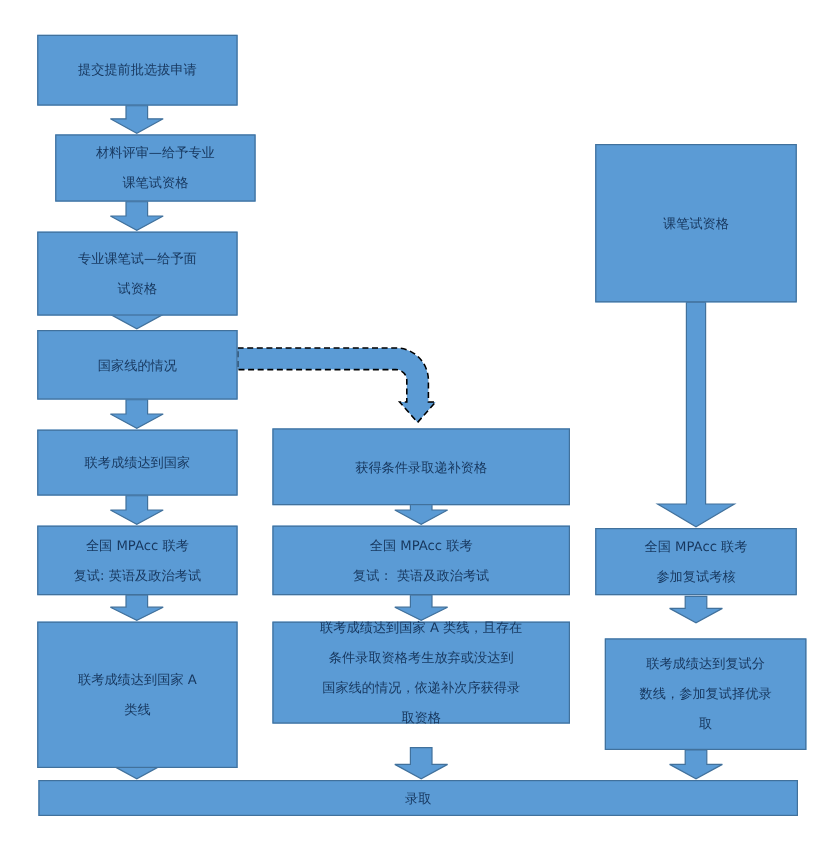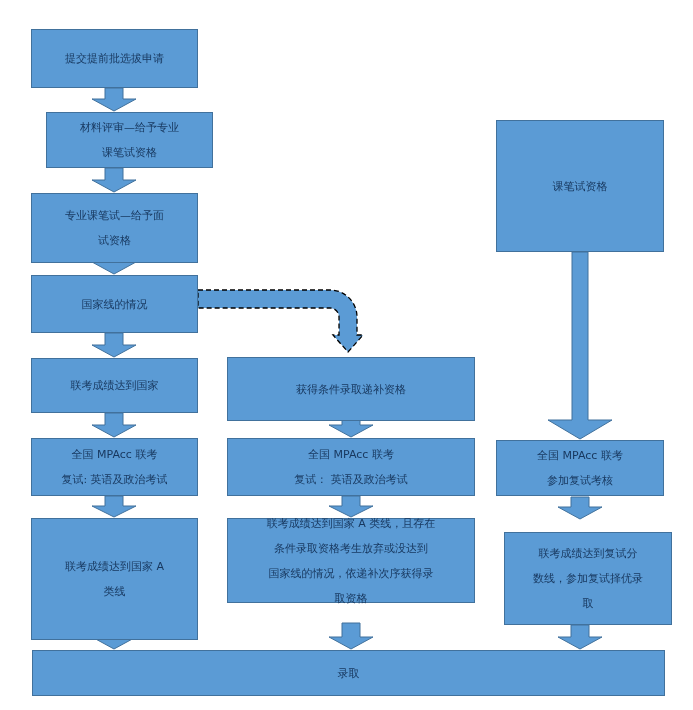--- a/index.html
+++ b/index.html
@@ -130,17 +130,17 @@
   <div class="node" style="left:496px; top:440px; width:168px; height:56px;">
     <span class="node-label">全国 MPAcc 联考
 参加复试考核</span>
   </div>
   <div class="node" style="left:504px; top:520px; width:168px; height:93px;margin-top:12px;">
     <span class="node-label">联考成绩达到复试分
 数线，参加复试择优录
 取</span>
   </div>
 
-  <div class="node" style="left:32px; top:650px; width:633px; height:46px;">
+  <div class="node" style="left:32px; top:650px; width:633px; height:30px;">
     <span class="node-label">录取</span>
   </div>
 
 </div>
 
 </body></html>

